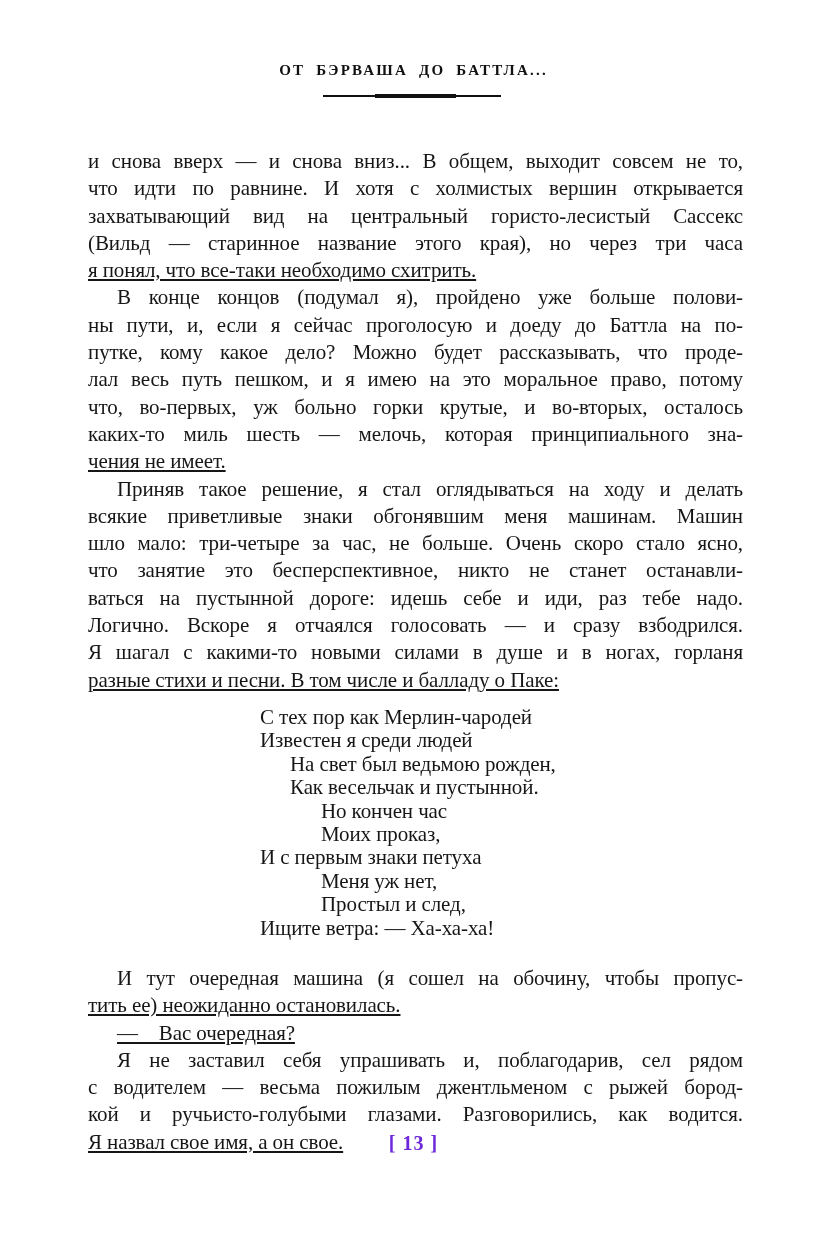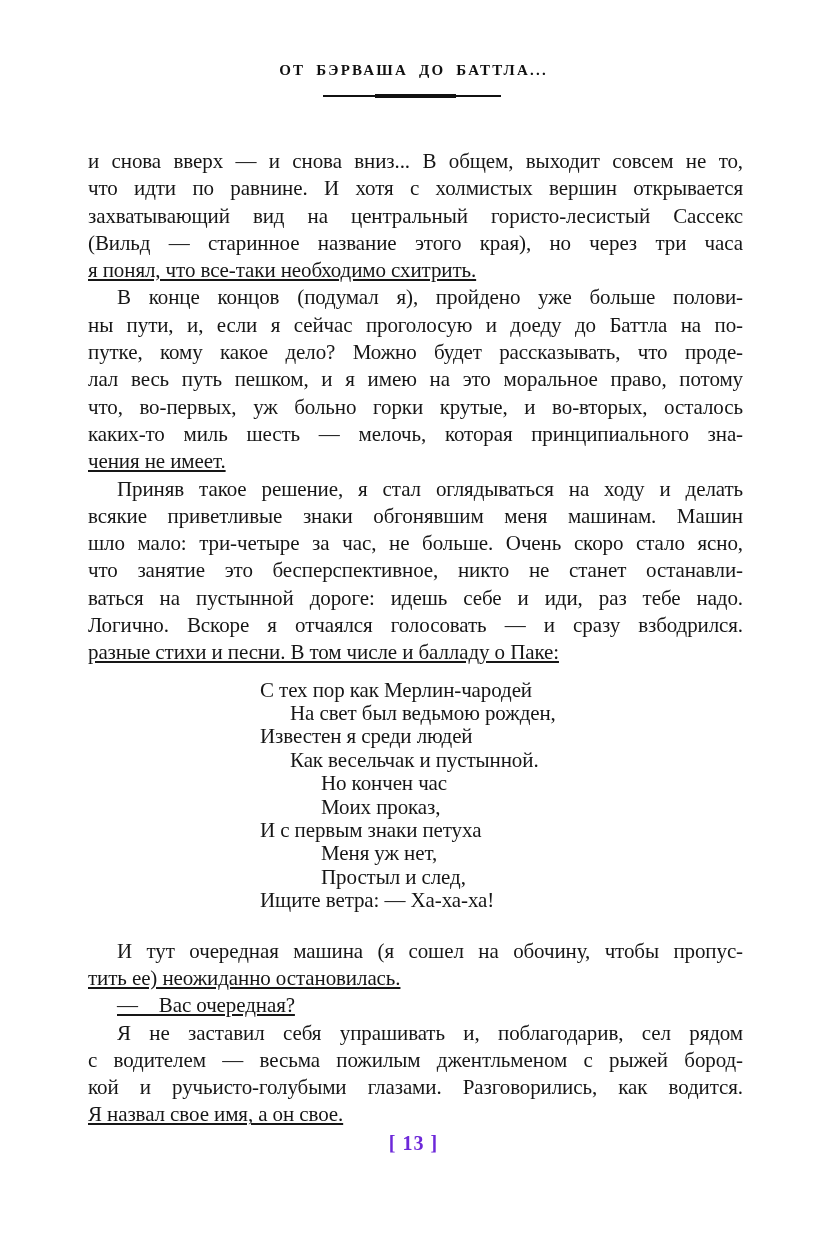--- a/index.html
+++ b/index.html
@@ -106,26 +106,27 @@
         <div class="jline">каких-то миль шесть — мелочь, которая принципиального зна-</div>
         <div class="jline jlast">чения не имеет.</div>
       </div>
       <div class="para">
         <div class="jline findent">Приняв такое решение, я стал оглядываться на ходу и делать</div>
         <div class="jline">всякие приветливые знаки обгонявшим меня машинам. Машин</div>
         <div class="jline">шло мало: три-четыре за час, не больше. Очень скоро стало ясно,</div>
         <div class="jline">что занятие это бесперспективное, никто не станет останавли-</div>
         <div class="jline">ваться на пустынной дороге: идешь себе и иди, раз тебе надо.</div>
         <div class="jline">Логично. Вскоре я отчаялся голосовать — и сразу взбодрился.</div>
+        <div class="jline">Я шагал с какими-то новыми силами в душе и в ногах, горланя</div>
         <div class="jline jlast">разные стихи и песни. В том числе и балладу о Паке:</div>
       </div>
       <div class="verse">
         <div class="vline ind0">С тех пор как Мерлин-чародей</div>
+        <div class="vline ind0">Известен я среди людей</div>
         <div class="vline ind1">На свет был ведьмою рожден,</div>
-        <div class="vline ind0">Известен я среди людей</div>
         <div class="vline ind1">Как весельчак и пустынной.</div>
         <div class="vline ind2">Но кончен час</div>
         <div class="vline ind2">Моих проказ,</div>
         <div class="vline ind0">И с первым знаки петуха</div>
         <div class="vline ind2">Меня уж нет,</div>
         <div class="vline ind2">Простыл и след,</div>
         <div class="vline ind0">Ищите ветра: — Ха-ха-ха!</div>
       </div>
       <div class="para">
         <div class="jline findent">И тут очередная машина (я сошел на обочину, чтобы пропус-</div>

